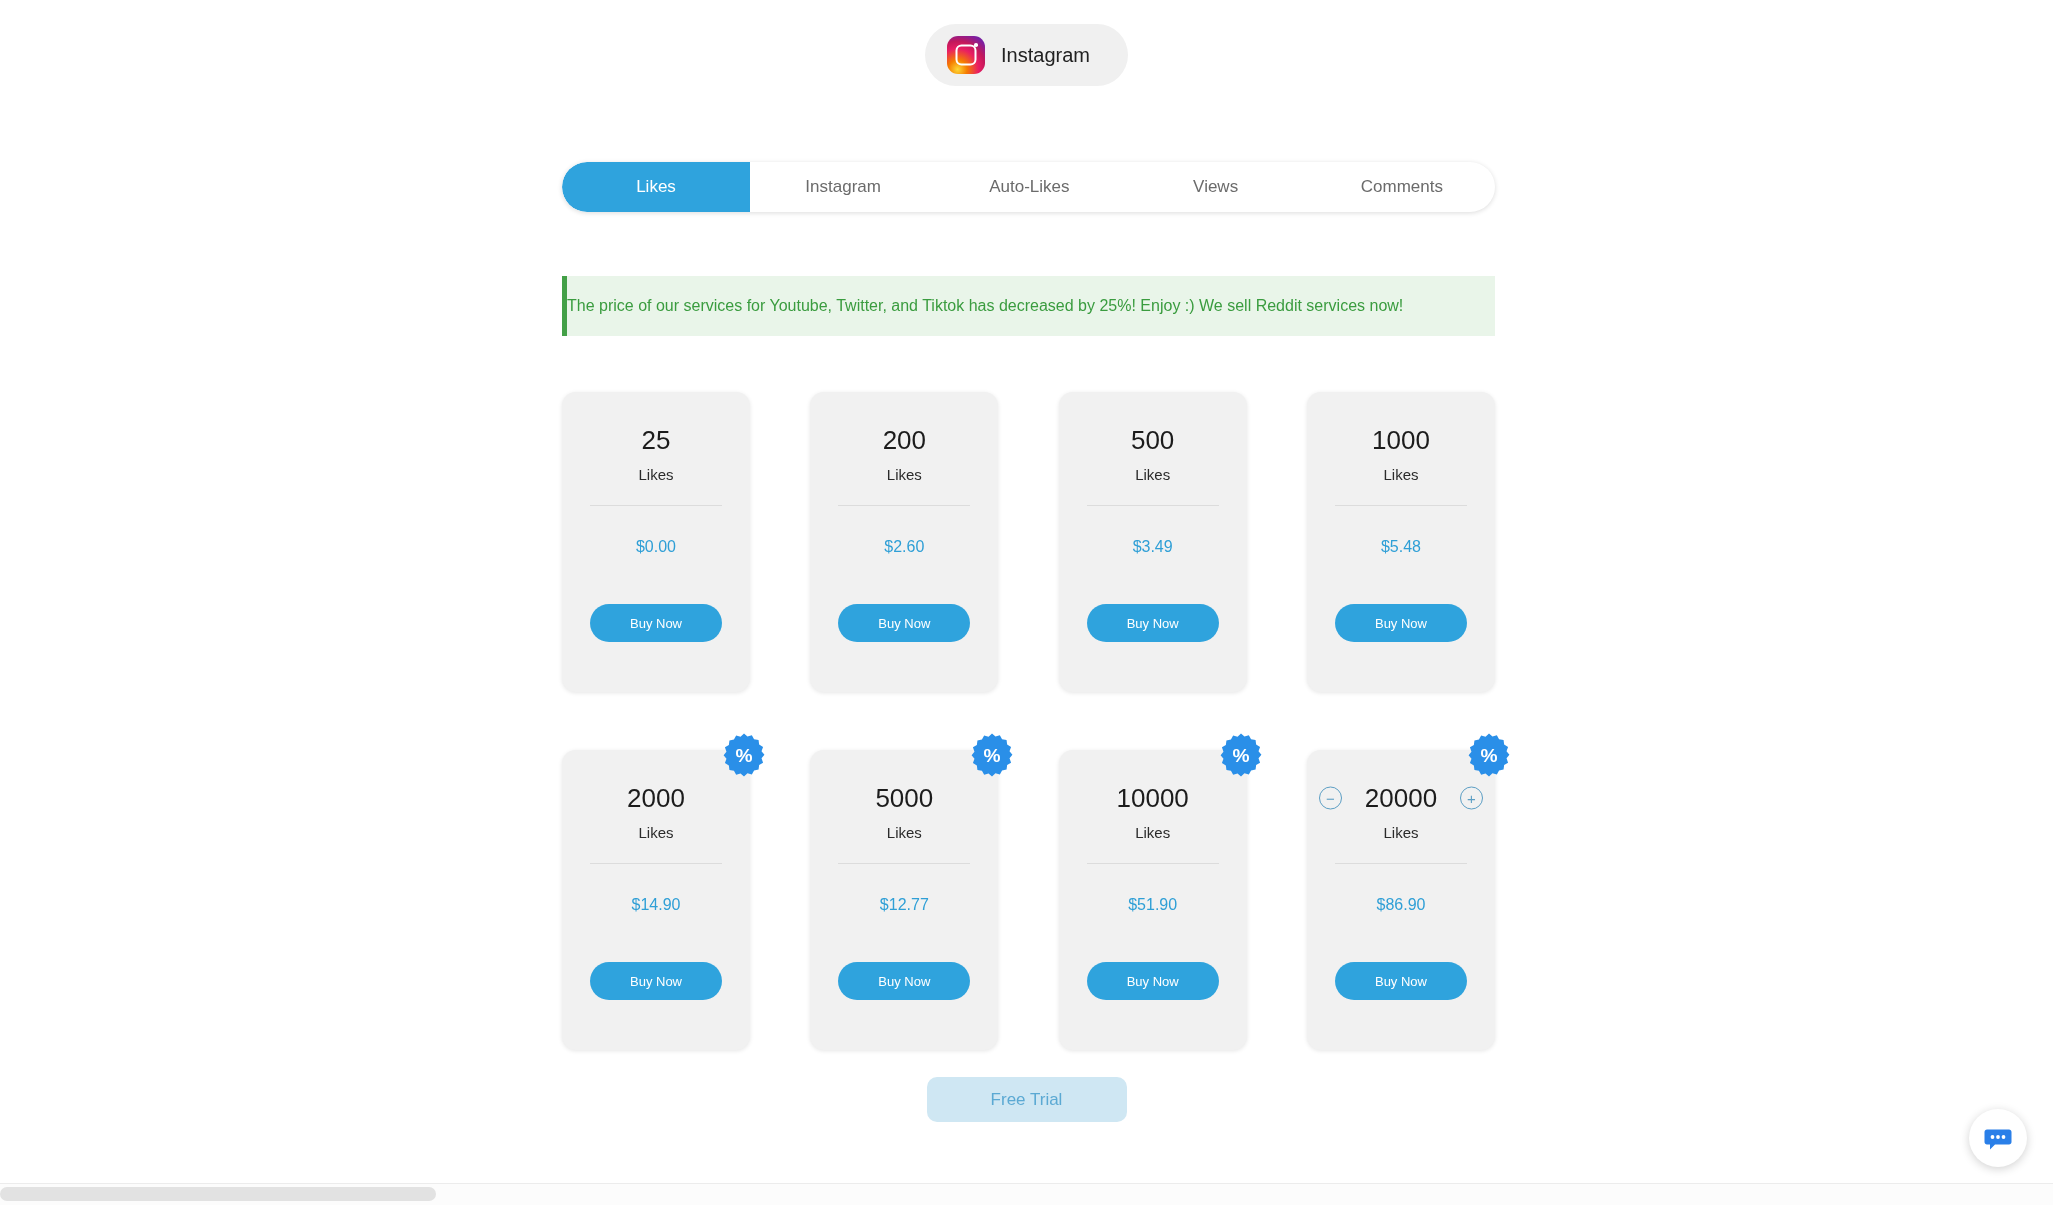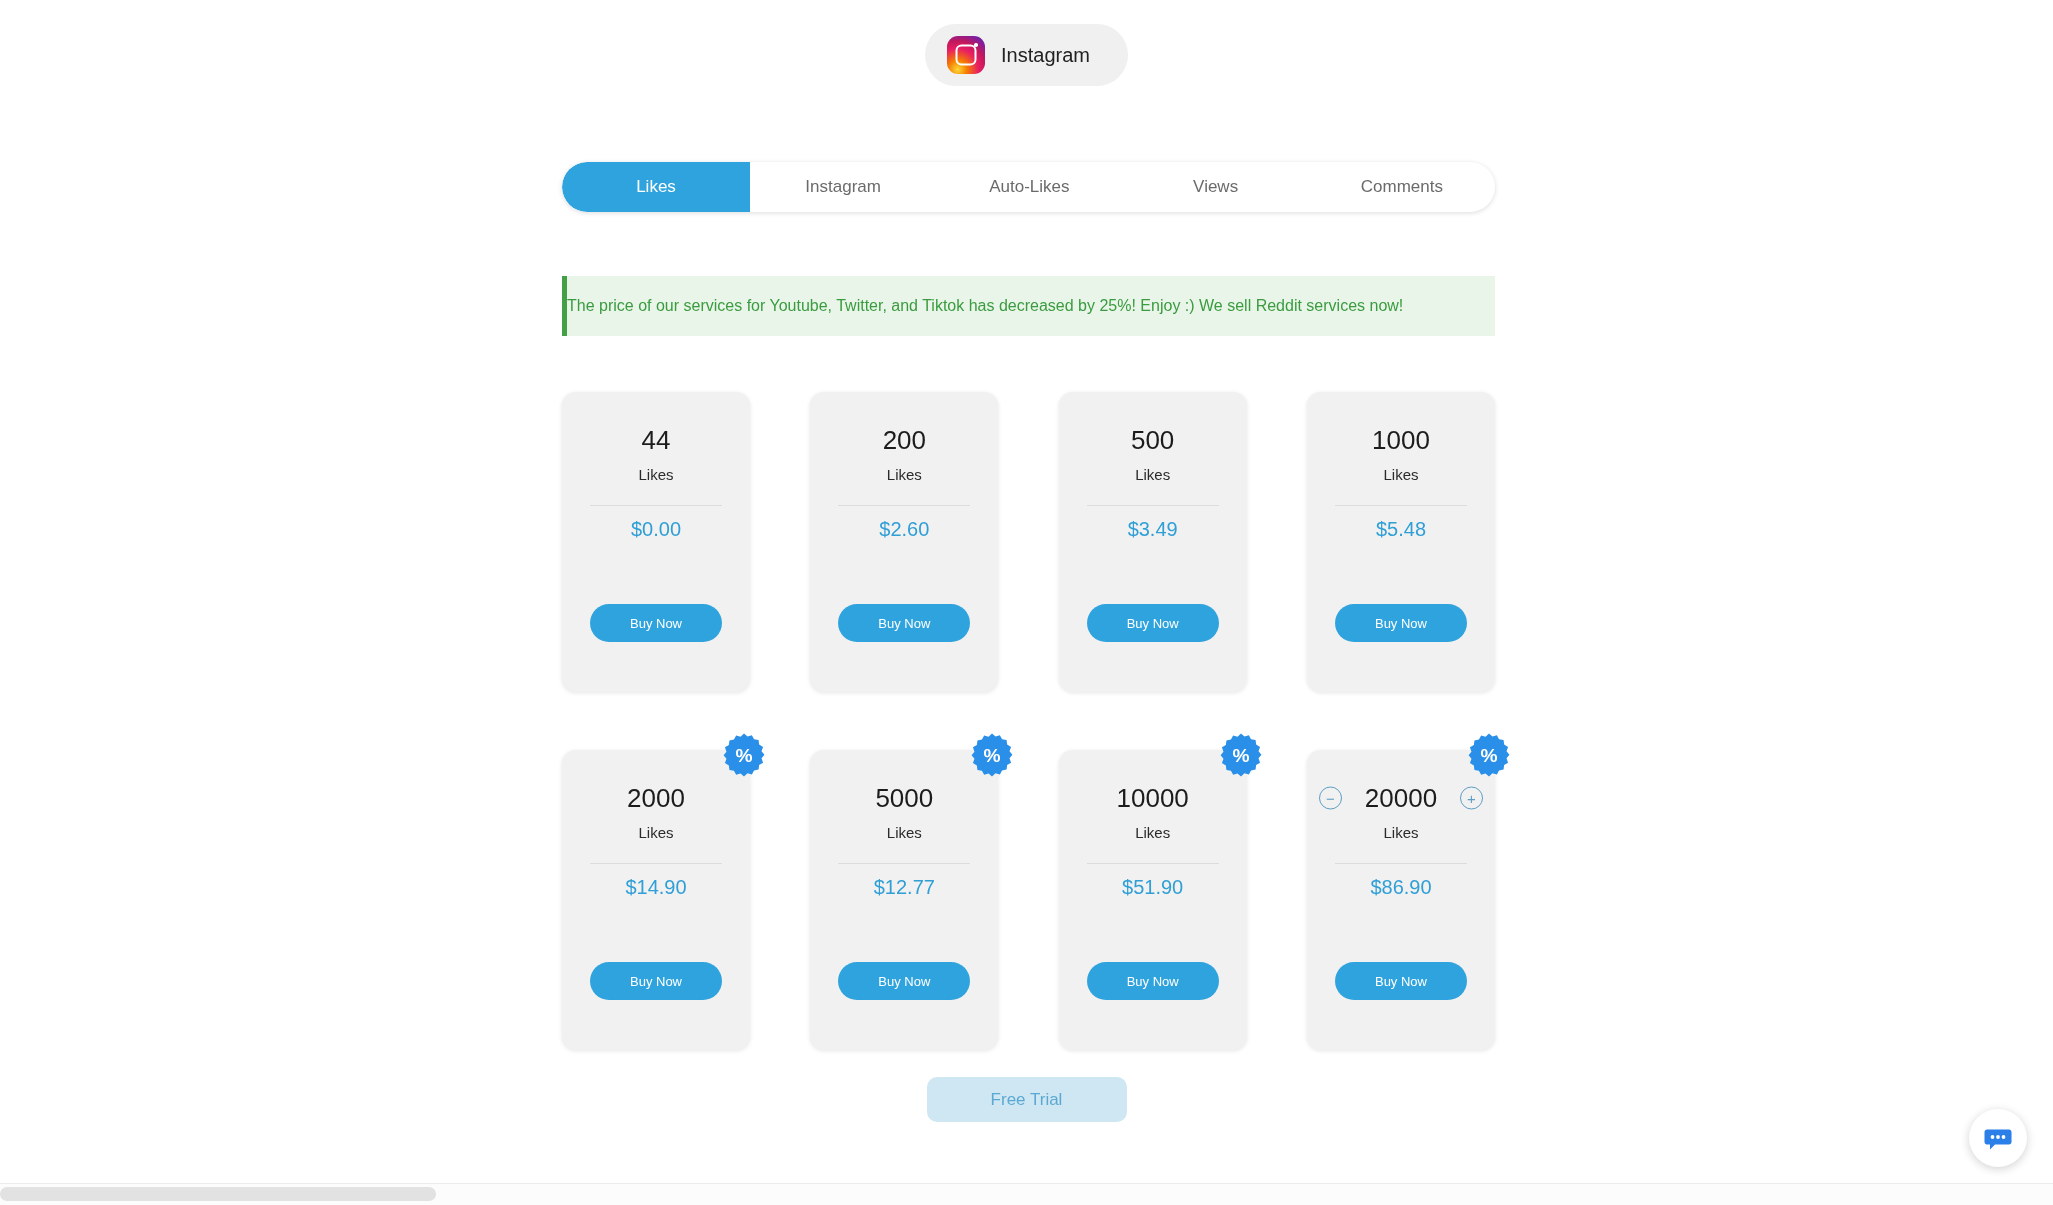--- a/index.html
+++ b/index.html
@@ -226,23 +226,23 @@
     color: #2b2b2b;
     margin-top: 10px;
   }
   .card-divider {
     width: 132px;
     height: 1px;
     background: #dcdcdc;
     margin-top: 22px;
   }
   .card-price {
-    font-size: 20px;
+    font-size: 16px;
     color: #2f9fd6;
-    margin-top: 12px;
+    margin-top: 32px;
   }
   .buy-btn {
     position: absolute;
     bottom: 50px;
     left: 50%;
     transform: translateX(-50%);
     width: 132px;
     height: 38px;
     border-radius: 20px;
     background: #2fa3dd;
@@ -365,21 +365,21 @@
   <div class="announcement">
     <span class="announcement-text">The price of our services for Youtube, Twitter, and Tiktok has decreased by 25%! Enjoy :) We sell Reddit services now!</span>
   </div>
 
   <div class="card-grid">
 
     <div class="card-row">
 
       <div class="card">
         <div class="card-qty-row">
-          <span class="card-qty">44</span>
+          <span class="card-qty">25</span>
         </div>
         <span class="card-unit">Likes</span>
         <div class="card-divider"></div>
         <span class="card-price">$0.00</span>
         <button class="buy-btn">Buy Now</button>
       </div>
 
       <div class="card">
         <div class="card-qty-row">
           <span class="card-qty">200</span>

